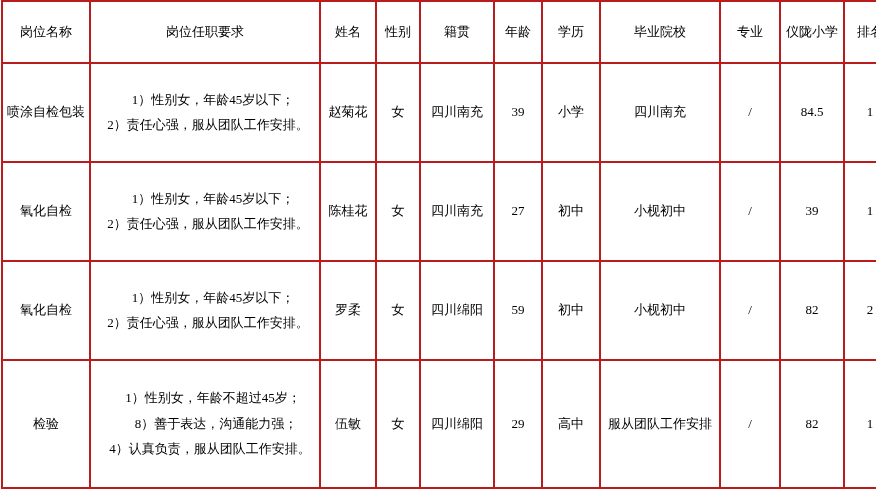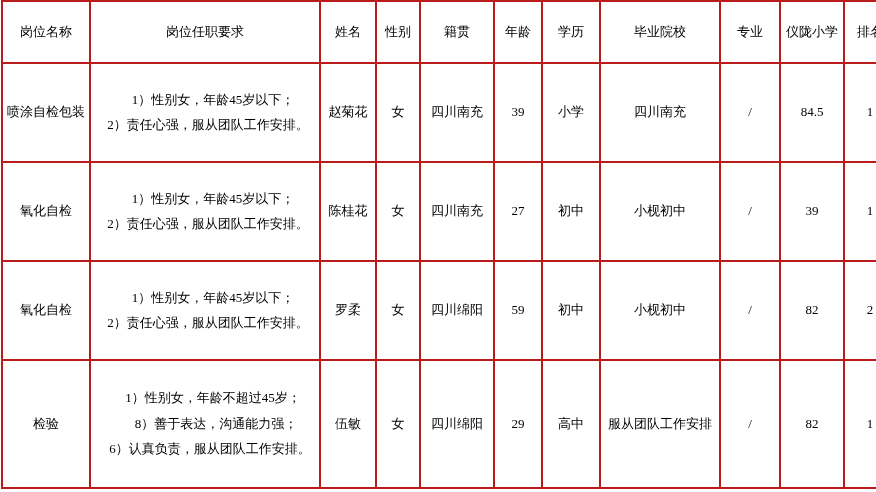--- a/index.html
+++ b/index.html
@@ -157,21 +157,21 @@
         <td class="school">小枧初中</td>
         <td class="slash">/</td>
         <td>82</td>
         <td>2</td>
       </tr>
       <tr class="r4">
         <td class="pos-name">检验</td>
         <td class="req">
           <span class="line indent1">1）性别女，年龄不超过45岁；</span>
           <span class="line indent3">8）善于表达，沟通能力强；</span>
-          <span class="line indent4">6）认真负责，服从团队工作安排。</span>
+          <span class="line indent4">4）认真负责，服从团队工作安排。</span>
         </td>
         <td>伍敏</td>
         <td>女</td>
         <td>四川绵阳</td>
         <td>29</td>
         <td>高中</td>
         <td class="school">服从团队工作安排</td>
         <td class="slash">/</td>
         <td>82</td>
         <td>1</td>

